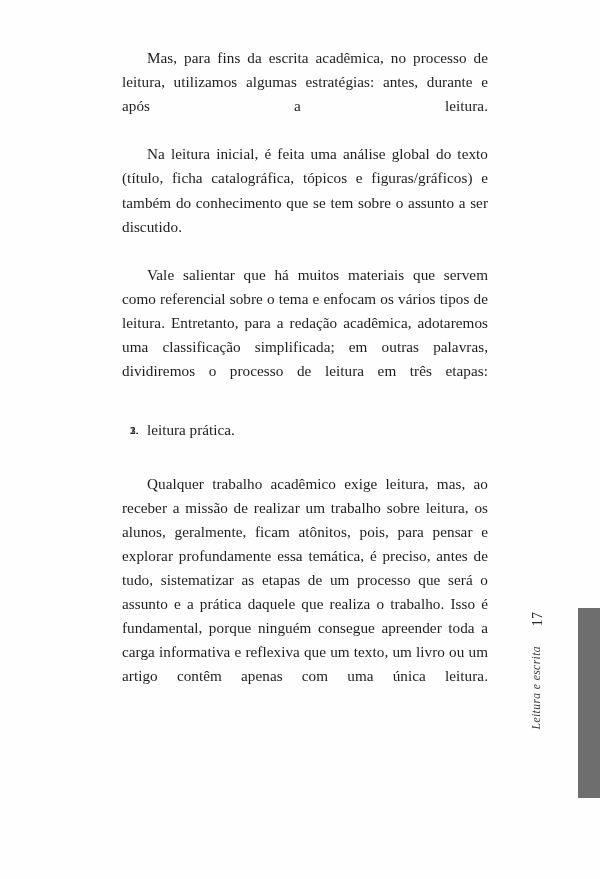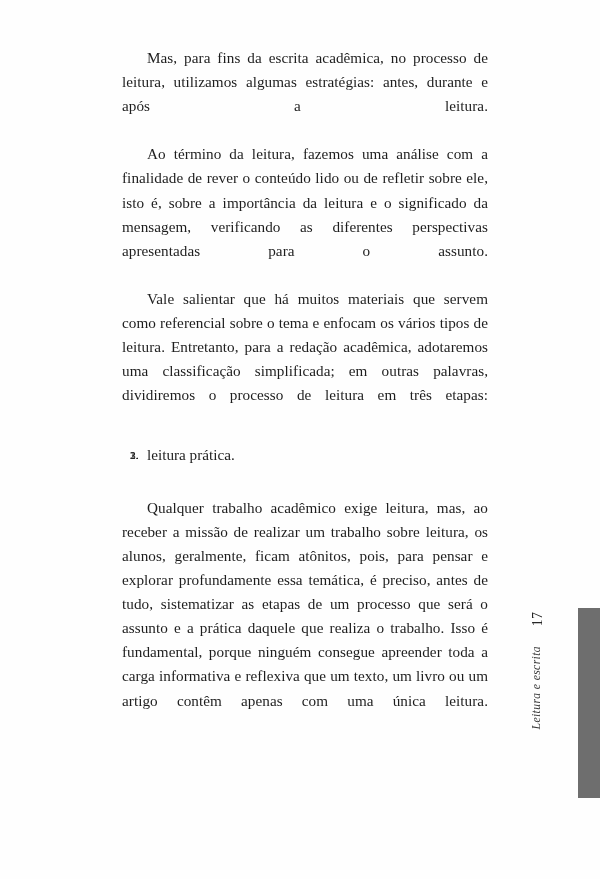--- a/index.html
+++ b/index.html
@@ -111,21 +111,21 @@
   }
 </style>
 </head>
 <body>
 
 <div class="page">
 
   <div class="text-column">
 
     <p class="para">Mas, para fins da escrita acadêmica, no processo de leitura, utilizamos algumas estratégias: antes, durante e após a leitura.</p>
-    <p class="para">Ao término da leitura, fazemos uma análise com a finalidade de rever o conteúdo lido ou de refletir sobre ele, isto é, sobre a importância da leitura e o significado da mensagem, verificando as diferentes perspectivas apresentadas para o assunto.</p>
+    <p class="para">Na leitura inicial, é feita uma análise global do texto (título, ficha catalográfica, tópicos e figuras/gráficos) e também do conhecimento que se tem sobre o assunto a ser discutido.</p>
     <p class="para">Vale salientar que há muitos materiais que servem como referencial sobre o tema e enfocam os vários tipos de leitura. Entretanto, para a redação acadêmica, adotaremos uma classificação simplificada; em outras palavras, dividiremos o processo de leitura em três etapas:</p>
 
     <ol class="steps">
       <li>
         <span class="num">1.</span>
       </li>
       <li>
         <span class="num">2.</span>
       </li>
       <li>

